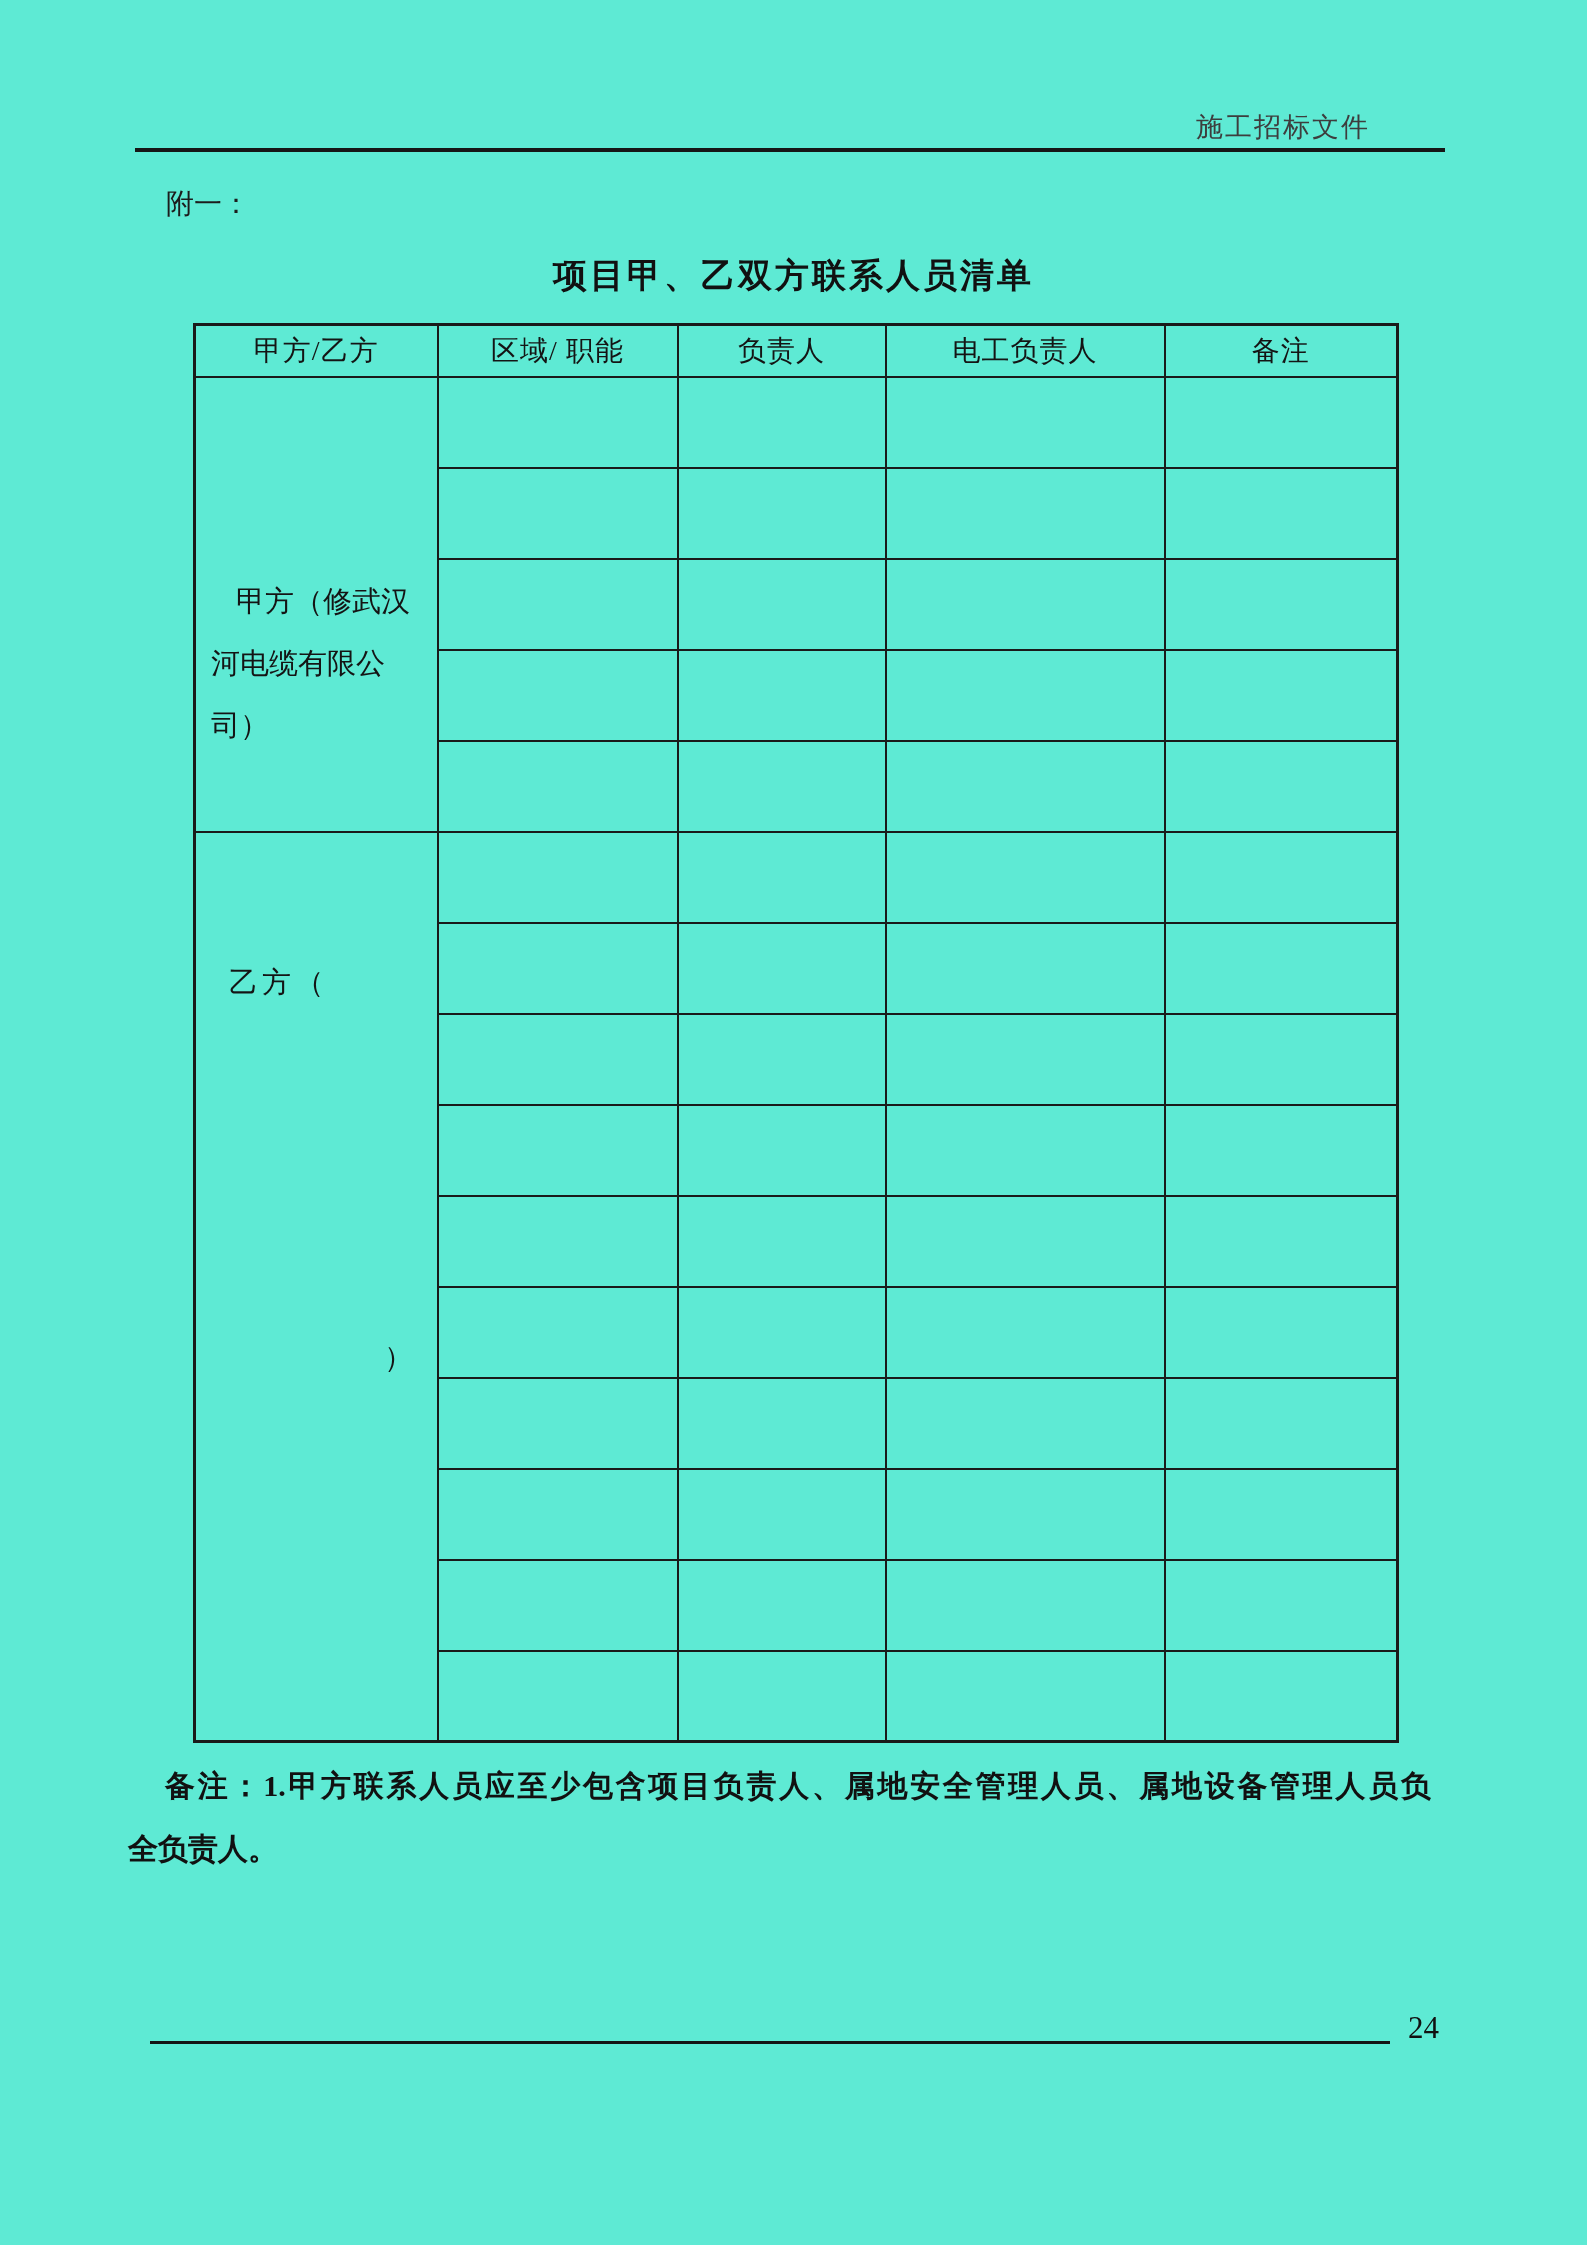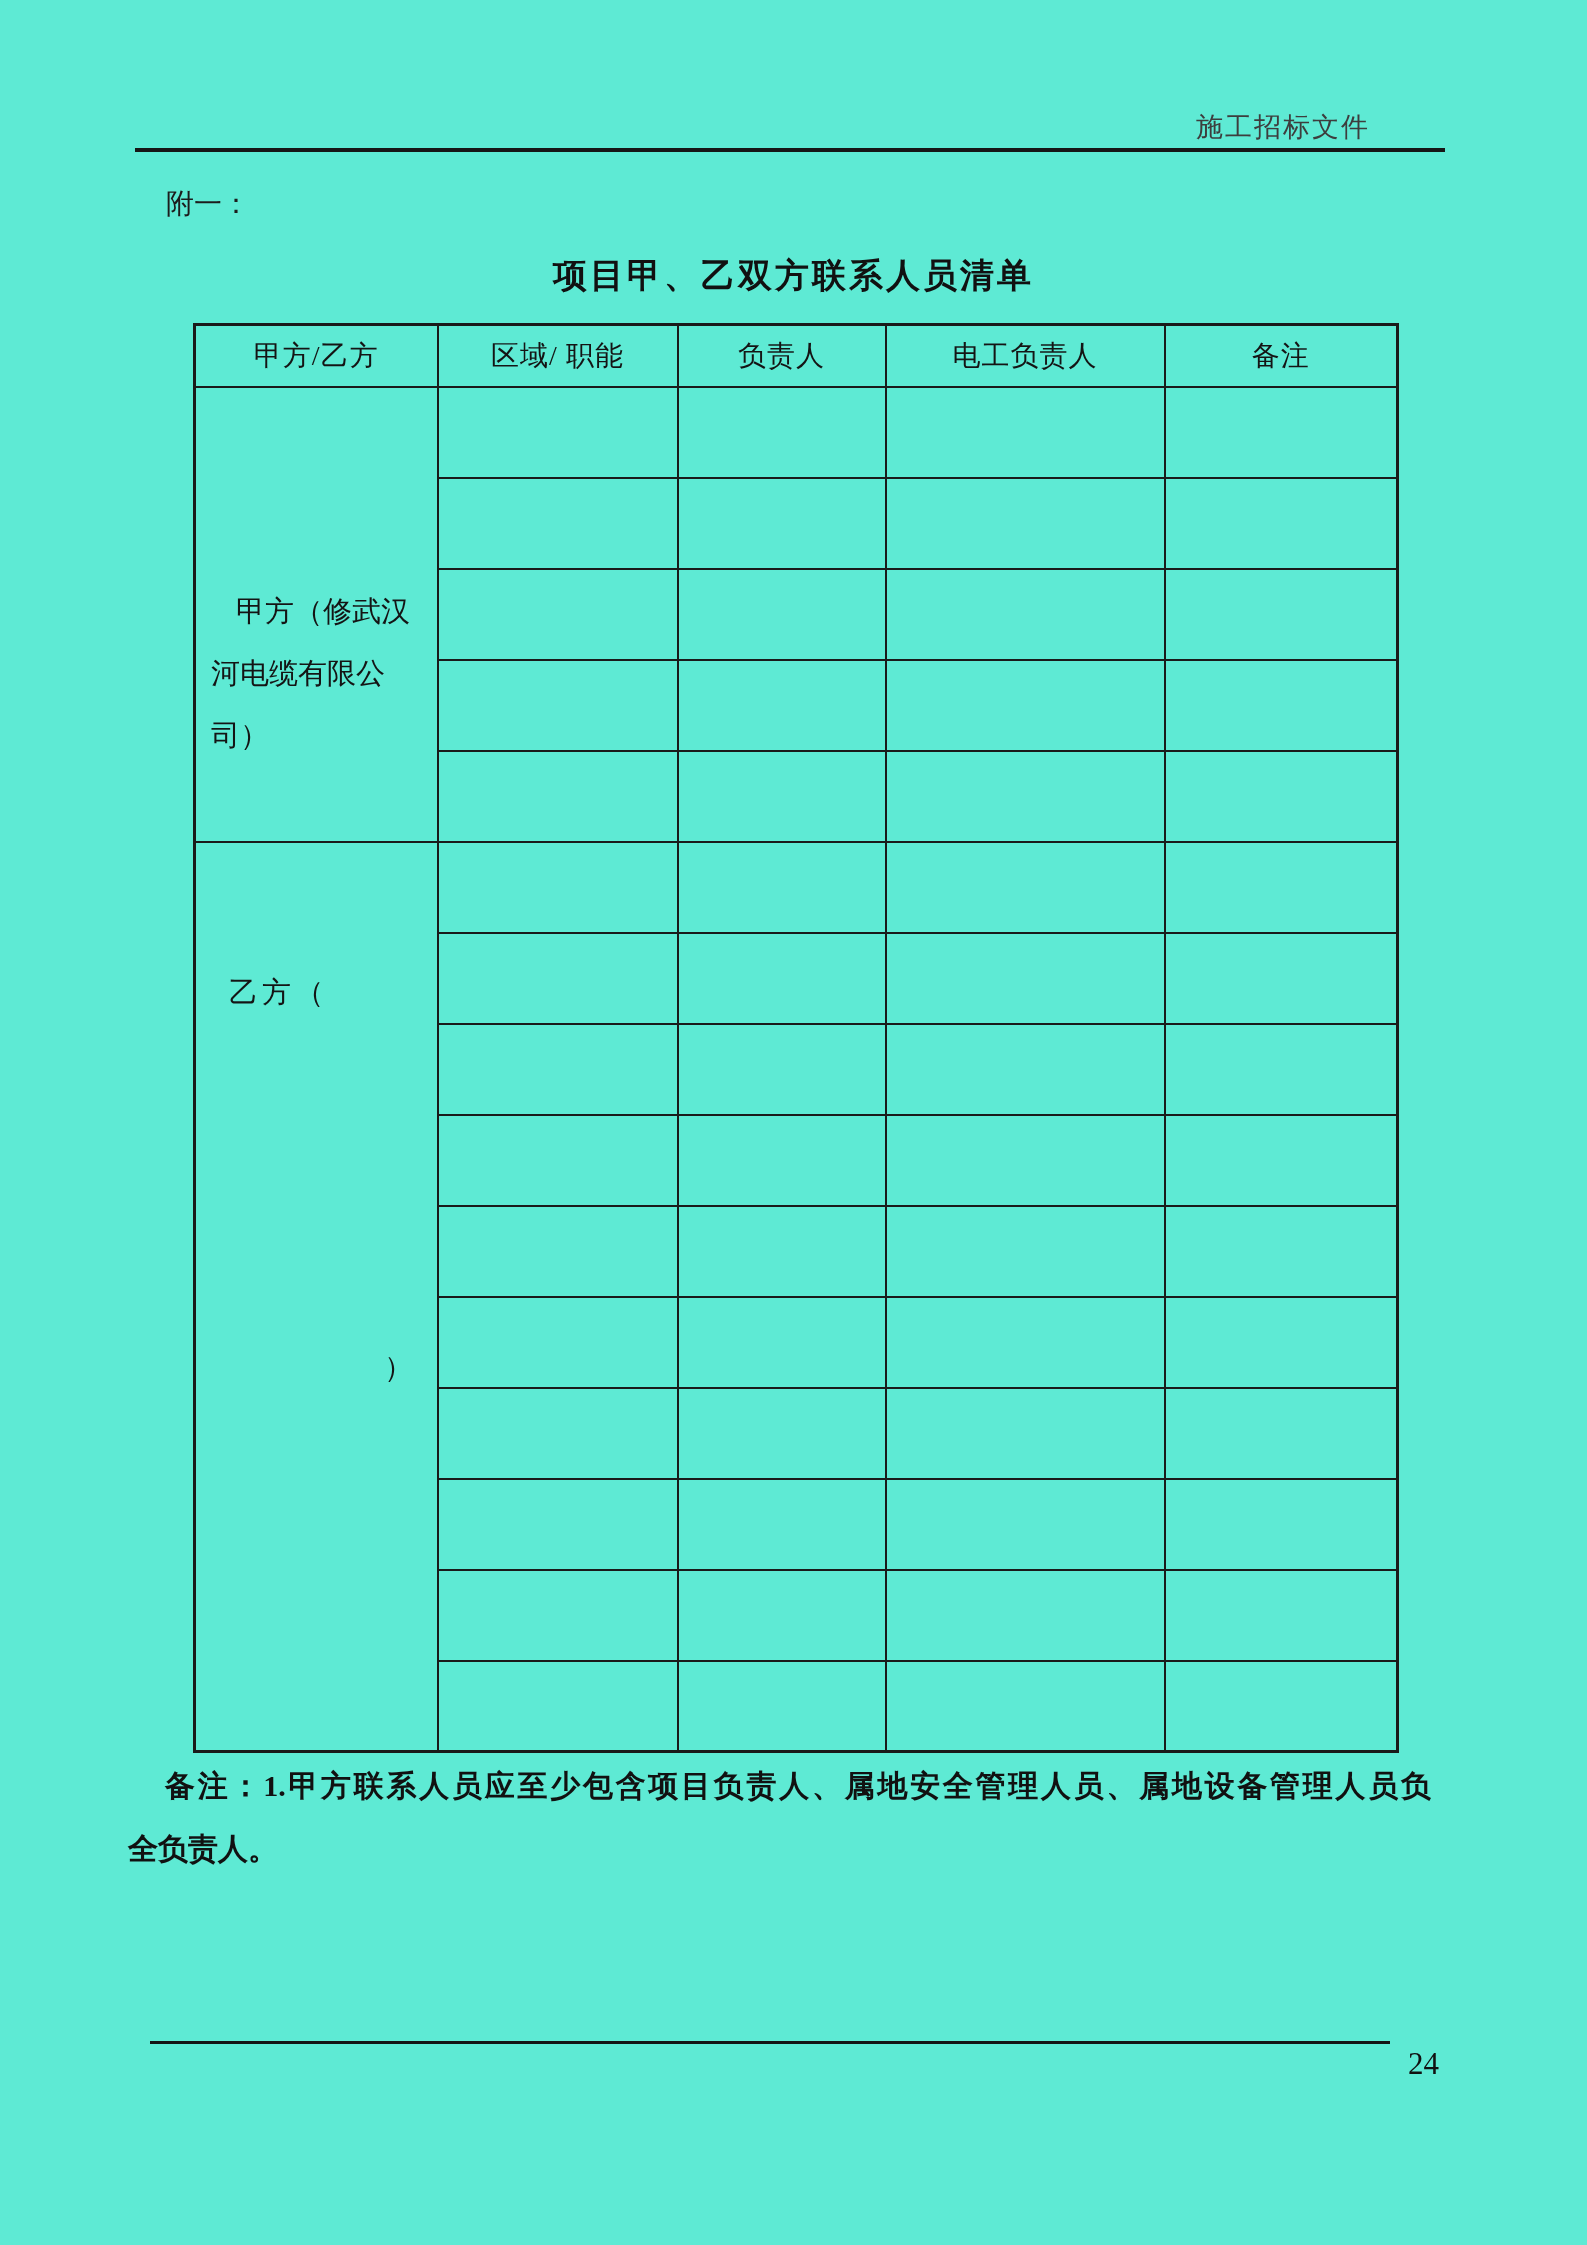--- a/index.html
+++ b/index.html
@@ -59,21 +59,21 @@
     width: 1203px;
     border-collapse: collapse;
     table-layout: fixed;
     border: 3px solid #1a1a1a;
   }
   .contact-table th, .contact-table td {
     border: 2px solid #1a1a1a;
     padding: 0;
     vertical-align: middle;
   }
-  .contact-table thead tr { height: 62px; }
+  .contact-table thead tr { height: 52px; }
   .contact-table tbody tr { height: 91px; }
   .contact-table th {
     font-size: 28px;
     font-weight: normal;
     text-align: center;
     letter-spacing: 1px;
     color: #141414;
   }
   td.label-cell { text-align: left; color: #141414; }
   td.pa {
@@ -110,21 +110,20 @@
     height: 3px;
     background: #141414;
   }
   .page-number {
     position: absolute;
     left: 1408px;
     top: 2011px;
     font-size: 31px;
     line-height: 1.1;
     color: #111;
-    margin-top: 36px;
   }
 </style>
 </head>
 <body>
 
 <div class="page">
 
   <div class="running-header">
     <span>施工招标文件</span>
   </div>

